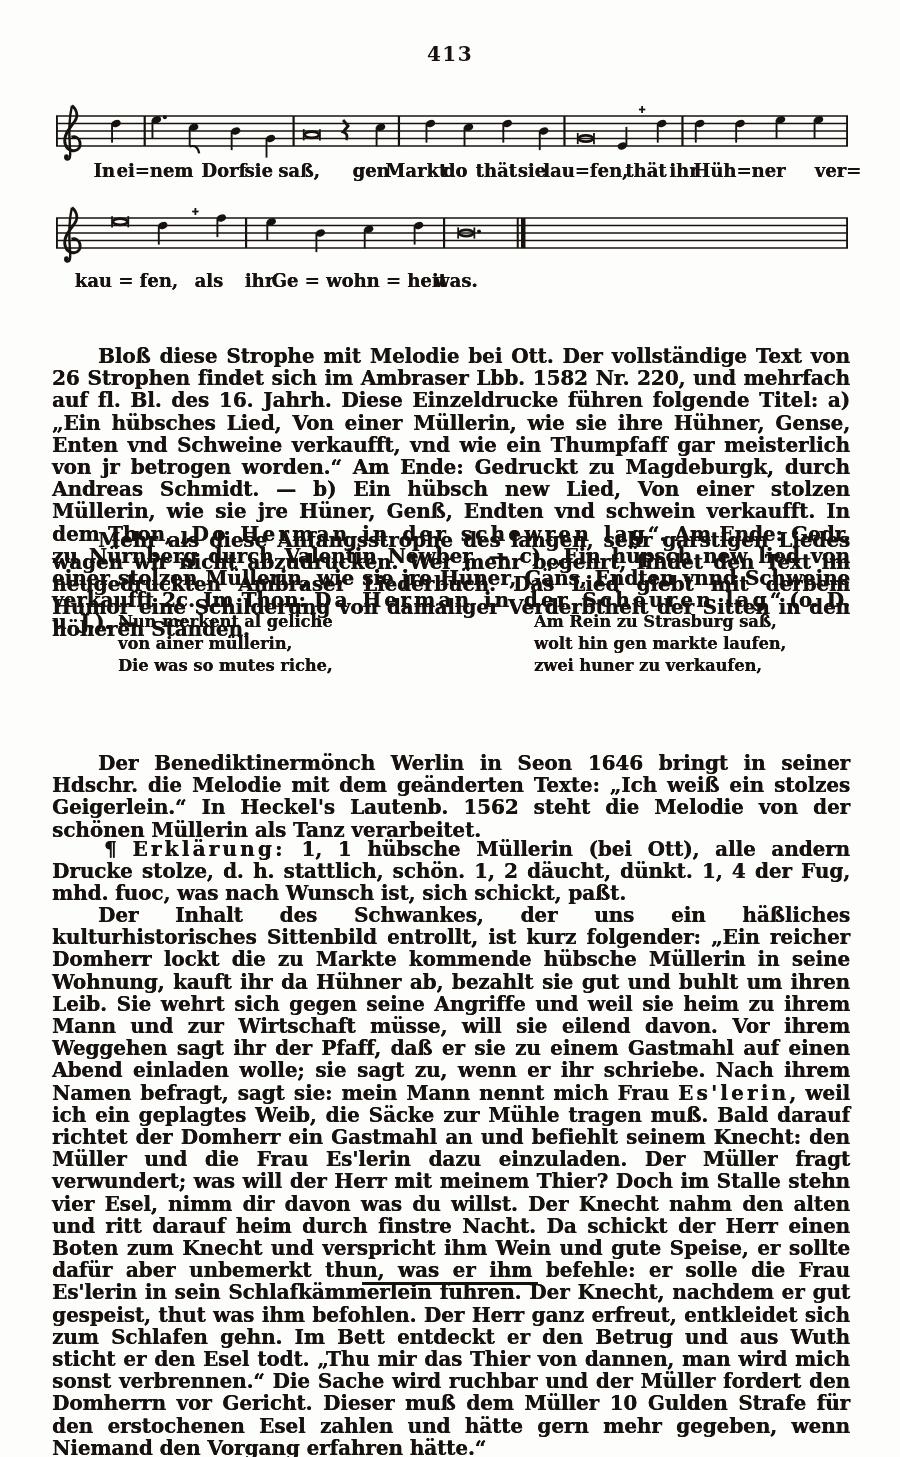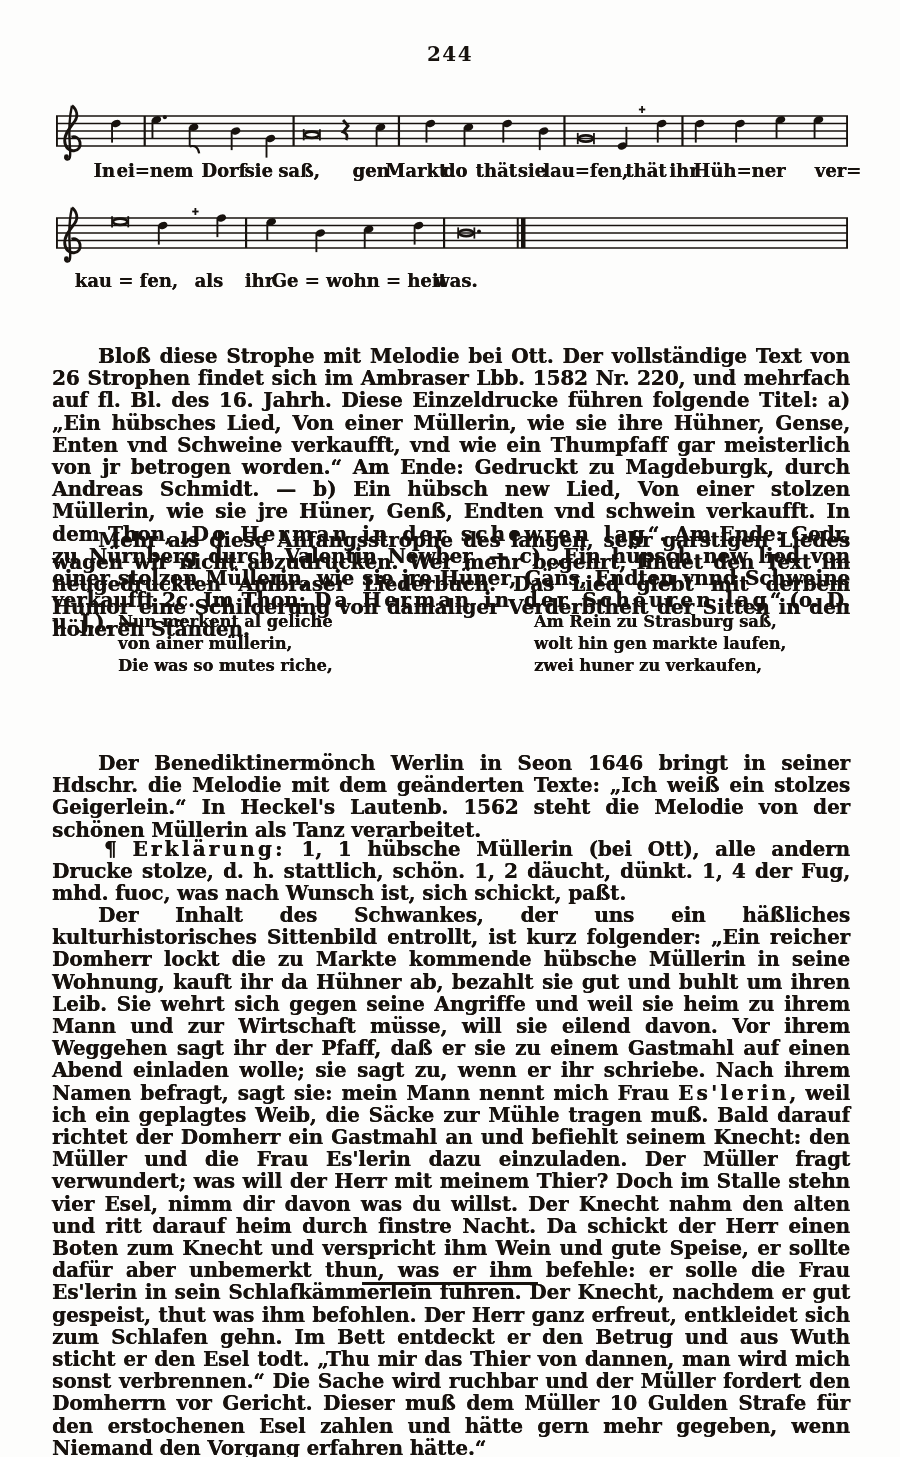--- a/index.html
+++ b/index.html
@@ -33,21 +33,21 @@
     font-size:16.2px;line-height:22.2px;text-shadow:0.3px 0 0 currentColor;}
   .verse .col-left{margin-left:66px;width:360px;}
   .verse .col-right{margin-left:56px;}
   .rule{top:1282px;left:362px;width:176px;height:3px;background:#15110d;}
 </style>
 </head>
 <body>
 
 <div class="page">
 
-  <div class="abs pageno">244</div>
+  <div class="abs pageno">413</div>
 
   <div class="abs staffbox staff1"><svg width="792" height="60" viewBox="0 0 792 60">
         <line x1="0" y1="14" x2="792" y2="14" stroke="#17120e" stroke-width="1.5"></line>
         <line x1="0" y1="21.5" x2="792" y2="21.5" stroke="#17120e" stroke-width="1.5"></line>
         <line x1="0" y1="29" x2="792" y2="29" stroke="#17120e" stroke-width="1.5"></line>
         <line x1="0" y1="36.5" x2="792" y2="36.5" stroke="#17120e" stroke-width="1.5"></line>
         <line x1="0" y1="44" x2="792" y2="44" stroke="#17120e" stroke-width="1.5"></line>
         <line x1="0.792" y1="14" x2="0.792" y2="44" stroke="#17120e" stroke-width="2.2"></line>
         <g transform="translate(3.168,2) scale(0.85)" fill="none" stroke="#17120e">
           <path d="M15 2 C21 7 22.5 14 18.5 20 C13 28 6.5 34 6.5 43 C6.5 51 12 55.5 17.5 55 C23 54.5 25.5 50 24.5 45 C23.5 40 19 37.5 14.5 39" stroke-width="3.4"></path>

